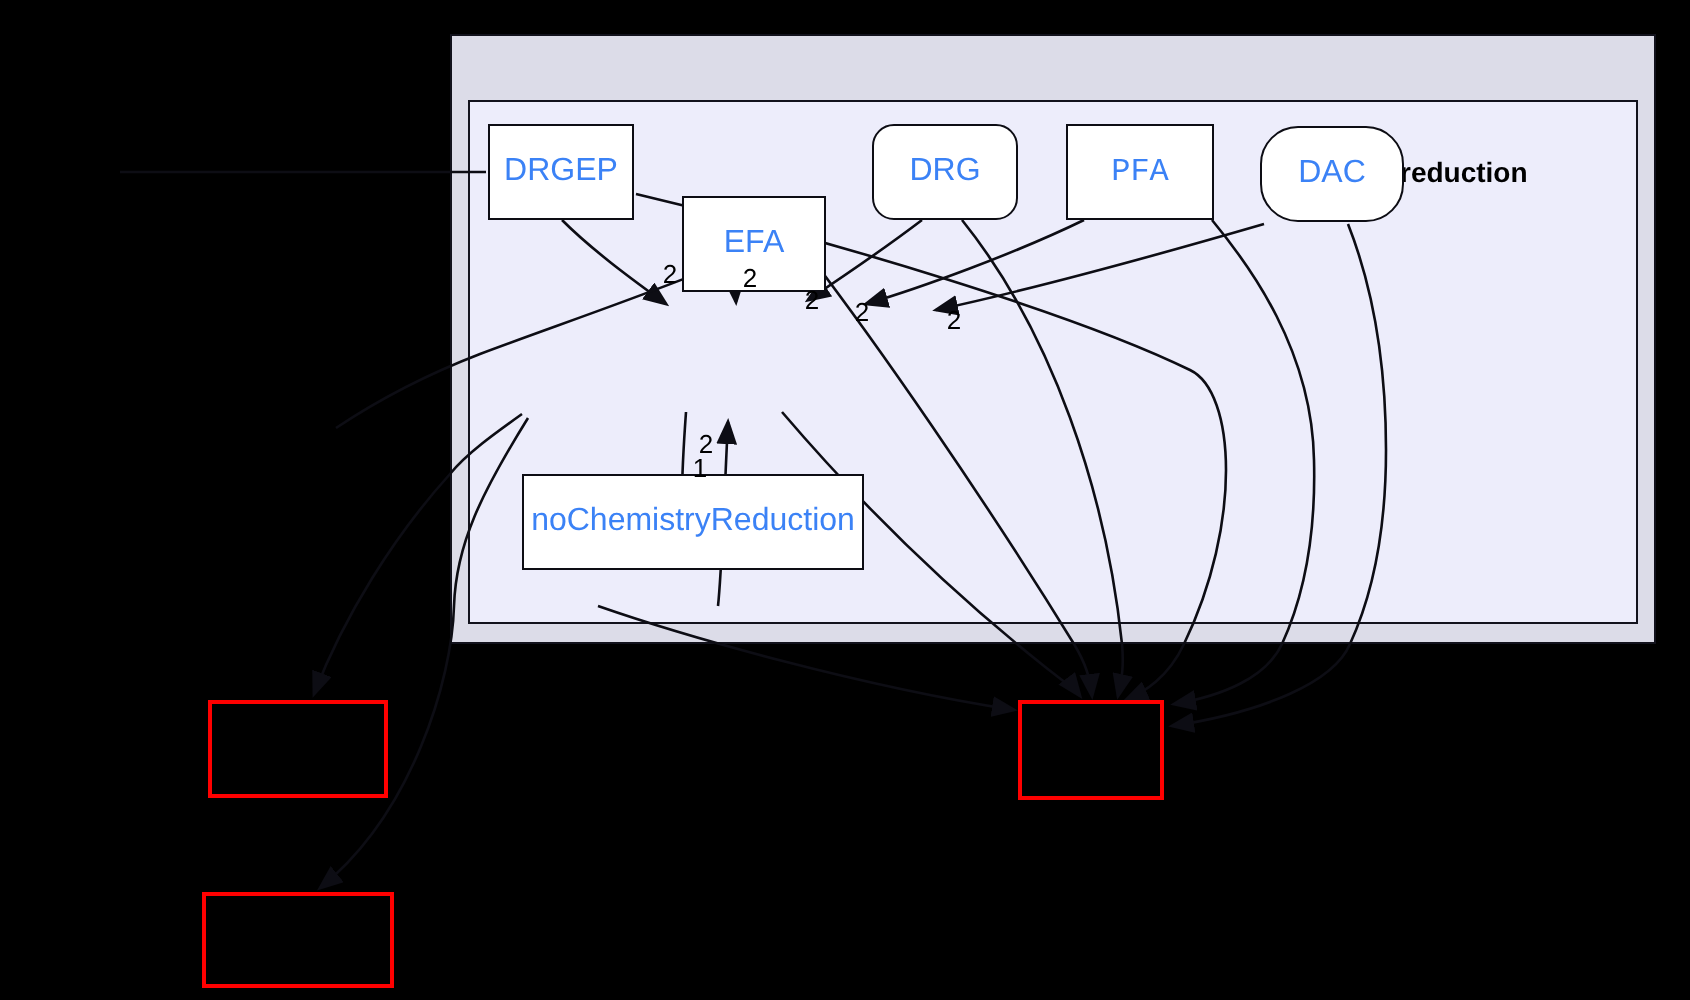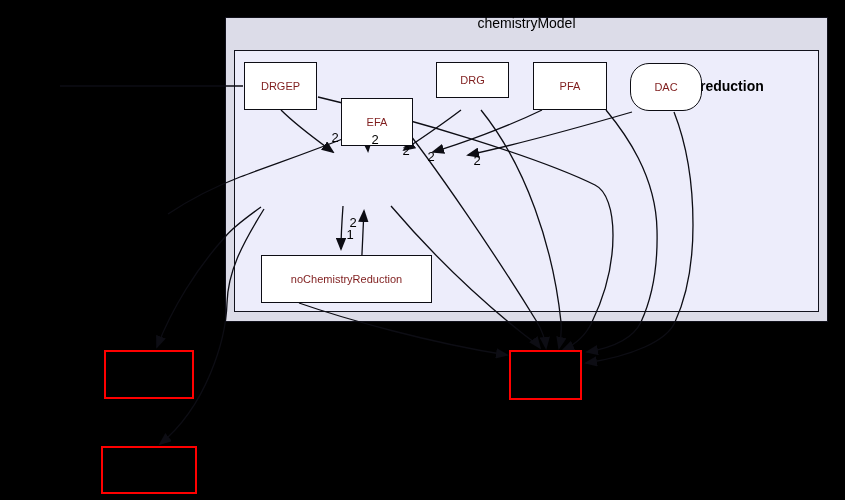--- a/index.html
+++ b/index.html
@@ -8,35 +8,34 @@
   .cluster{position:absolute;box-sizing:border-box;}
   #outer-cluster{left:225px;top:17px;width:603px;height:305px;background:#dcdce8;
                  border:1.6px solid #12121c;z-index:1;}
   #inner-cluster{left:234px;top:50px;width:585px;height:262px;background:#ededfb;
                  border:1.6px solid #12121c;z-index:1;}
   .cluster-label{position:absolute;color:#000;font-size:14px;z-index:2;}
   #outer-cluster-label{left:225px;top:15px;width:603px;text-align:center;}
   #inner-cluster-label{left:700px;top:78px;width:110px;text-align:left;font-weight:bold;}
   svg#edges{position:absolute;left:0;top:0;z-index:3;pointer-events:none;}
   .node{position:absolute;box-sizing:border-box;background:#fff;border:1.4px solid #0d0d14;
-        display:flex;align-items:center;justify-content:center;color:#7f1d1d;font-size:11px;
+        display:flex;align-items:center;justify-content:center;color:#3b82f6;font-size:16px;
         z-index:4;white-space:nowrap;cursor:pointer;}
   .elabel{position:absolute;transform:translate(-50%,-50%);color:#000;font-size:13px;
           z-index:5;line-height:1;}
   .ext{position:absolute;box-sizing:border-box;background:#000;border:2px solid #ff0000;
        z-index:6;cursor:pointer;}
 </style>
 </head>
 <body>
 
 <div id="stage">
 
   <div class="cluster" id="outer-cluster"></div>
   <div class="cluster" id="inner-cluster"></div>
-  <div class="cluster-label" id="outer-cluster-label">chemistryModel</div>
   <div class="cluster-label" id="inner-cluster-label">reduction</div>
 
   <svg id="edges" width="845" height="500" viewBox="0 0 845 500">
     <defs>
       <marker id="ah" markerWidth="10" markerHeight="8" refX="8.5" refY="4" orient="auto">
         <path d="M0,0 L10,4 L0,8 z" fill="#0d0d14"></path>
       </marker>
     </defs>
     <g fill="none" stroke="#0d0d14" stroke-width="1.3">
 
@@ -59,24 +58,24 @@
       <path d="M391,110 C437,168 497,257 537,322 C543,332 545,339 546,348" marker-end="url(#ah)"></path>
       <path d="M481,110 C526,166 553,246 561,322 C562,333 561,339 559,348" marker-end="url(#ah)"></path>
       <path d="M318,97 C420,121 540,158 595,185 C618,196 621,262 592,322 C584,339 572,346 563,350" marker-end="url(#ah)"></path>
       <path d="M606,110 C625,133 656,175 657,230 C658,268 652,298 641,322 C633,339 611,348 587,352" marker-end="url(#ah)"></path>
       <path d="M674,112 C685,140 693,177 693,225 C693,265 686,298 675,322 C667,341 632,356 586,363" marker-end="url(#ah)"></path>
     </g>
   </svg>
 
   <div class="node" style="left:244px;top:62px;width:73px;height:48px;">DRGEP</div>
   <div class="node" style="left:341px;top:62px;width:72px;height:48px;margin-top:36px;">EFA</div>
-  <div class="node" style="left:436px;top:62px;width:73px;height:36px;">DRG</div>
-  <div class="node" style="left:533px;top:62px;width:74px;height:48px;">PFA</div>
+  <div class="node" style="left:436px;top:62px;width:73px;height:48px;border-radius:11px;">DRG</div>
+  <div class="node" style="left:533px;top:62px;width:74px;height:48px;font-family:Liberation Mono, monospace;">PFA</div>
   <div class="node" style="left:630px;top:63px;width:72px;height:48px;border-radius:19px;">DAC</div>
-  <div class="node" style="left:261px;top:255px;width:171px;height:48px;">noChemistryReduction</div>
+  <div class="node" style="left:261px;top:237px;width:171px;height:48px;">noChemistryReduction</div>
 
   <div class="elabel" style="left:335px;top:137px;">2</div>
   <div class="elabel" style="left:375px;top:139px;">2</div>
   <div class="elabel" style="left:406px;top:150px;">2</div>
   <div class="elabel" style="left:431px;top:156px;">2</div>
   <div class="elabel" style="left:477px;top:160px;">2</div>
   <div class="elabel" style="left:353px;top:222px;">2</div>
   <div class="elabel" style="left:350px;top:234px;">1</div>
 
   <div class="ext" style="left:104px;top:350px;width:90px;height:49px;"></div>

